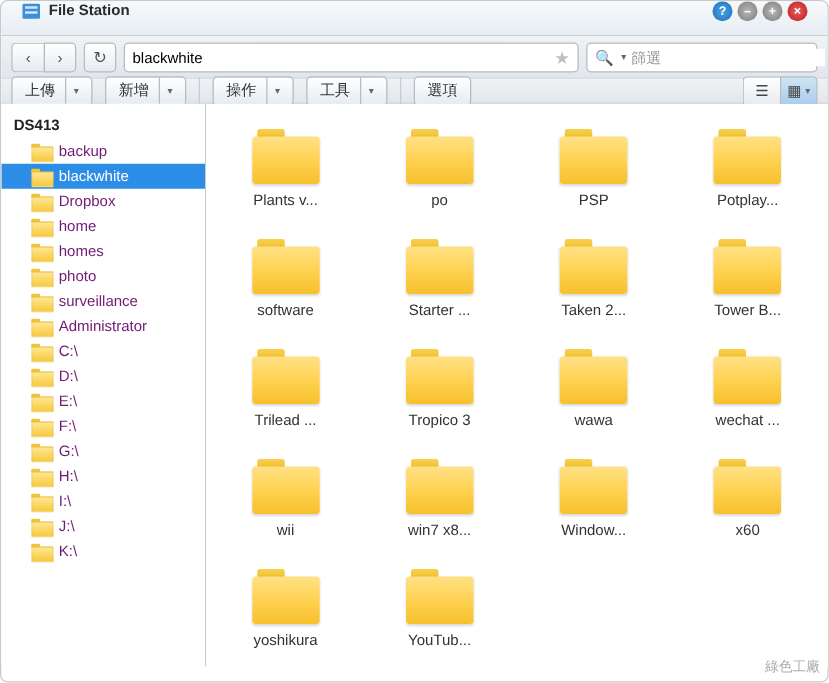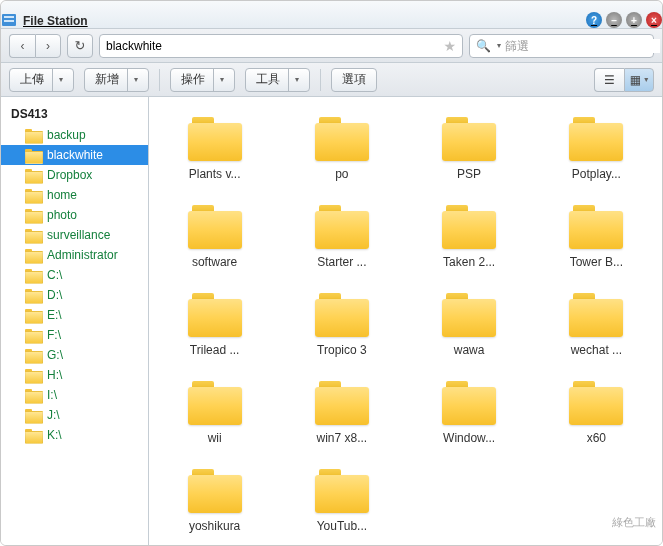--- a/index.html
+++ b/index.html
@@ -13,24 +13,23 @@
     border: 1px solid #c9c9c9;
     border-radius: 6px;
     position: relative;
   }
   
   .titlebar {
     height: 28px;
     background: linear-gradient(#f7f9fb, #e6edf3);
     border-bottom: 1px solid #c5cdd4;
     display: flex;
-    align-items: flex-end;
-    padding: 0 0;
+    align-items: flex-start;
+    padding: 0 16px;
     border-radius: 6px 6px 0 0;
-    text-decoration: underline;
   }
   .titlebar .app-icon {
     width: 16px; height: 16px;
     margin-right: 6px;
     display: flex; align-items: center; justify-content: center;
   }
   .titlebar .title {
     font-weight: bold;
     color: #2a2a2a;
     flex: 1;
@@ -99,21 +98,21 @@
     gap: 4px;
   }
   .search-field input {
     border: none; outline: none; flex: 1; font-size: 12px; font-family: inherit;
   }
   .search-field input::placeholder { color: #999; }
   .mag { color: #888; font-size: 12px; }
   .dd-caret { color: #666; font-size: 8px; margin-left: 2px; }
   
   .toolbar {
-    height: 34px;
+    height: 20px;
     background: linear-gradient(#f0f2f5, #e2e6eb);
     border-bottom: 1px solid #c5cdd4;
     display: flex;
     align-items: center;
     padding: 0 8px;
     gap: 10px;
   }
   .tool-btn {
     height: 24px;
     padding: 0 10px;
@@ -131,21 +130,21 @@
   .toolbar .spacer { flex: 1; }
   .view-toggle { display: flex; }
   .view-toggle .nav-btn { width: 30px; }
   .view-toggle .nav-btn.active { background: linear-gradient(#d0e4f5, #a9cdeb); }
   
   .body {
     display: flex;
     height: calc(546px - 28px - 34px - 34px);
   }
   .sidebar {
-    width: 148px;
+    width: 164px;
     border-right: 1px solid #c5cdd4;
     background: #fff;
     overflow-y: auto;
     padding-top: 4px;
   }
   .tree-root {
     font-weight: bold;
     padding: 6px 10px 4px 10px;
     color: #222;
   }
@@ -153,21 +152,21 @@
     font-weight: bold;
     padding: 8px 10px 4px 10px;
     color: #222;
   }
   .tree-item {
     display: flex;
     align-items: center;
     padding: 3px 4px 3px 24px;
     cursor: pointer;
     font-size: 12px;
-    color: #15803d;
+    color: #701a75;
     gap: 6px;
     white-space: nowrap;
   }
   .tree-item.selected {
     background: #2c8de6;
     color: #fff;
   }
   .folder-mini {
     width: 16px; height: 13px; position: relative; flex-shrink: 0;
   }
@@ -228,21 +227,21 @@
     text-align: center;
     max-width: 100%;
     white-space: nowrap;
     overflow: hidden;
     text-overflow: ellipsis;
     width: 90px;
   }
   .watermark {
     position: absolute;
     right: 6px;
-    bottom: 15px;
+    bottom: 4px;
     font-size: 11px;
     color: rgba(0,0,0,0.35);
   }
   
   .arrow { font-size: 12px; color: #555; }
   .reload { font-size: 13px; color: #555; }
   .viewicon { font-size: 12px; color: #444; }
   .divider { width: 1px; height: 22px; background: #c5cdd4; }
 </style>
 </head>
@@ -337,20 +336,24 @@
         <div class="tree-item">
           <span class="folder-mini"></span>
           <span>Dropbox</span>
         </div>
         <div class="tree-item">
           <span class="folder-mini"></span>
           <span>home</span>
         </div>
         <div class="tree-item">
           <span class="folder-mini"></span>
+          <span>homes</span>
+        </div>
+        <div class="tree-item">
+          <span class="folder-mini"></span>
           <span>photo</span>
         </div>
         <div class="tree-item">
           <span class="folder-mini"></span>
           <span>surveillance</span>
         </div>
       </div>
     <div id="drives-list">
         <div class="tree-item">
           <span class="folder-mini"></span>

